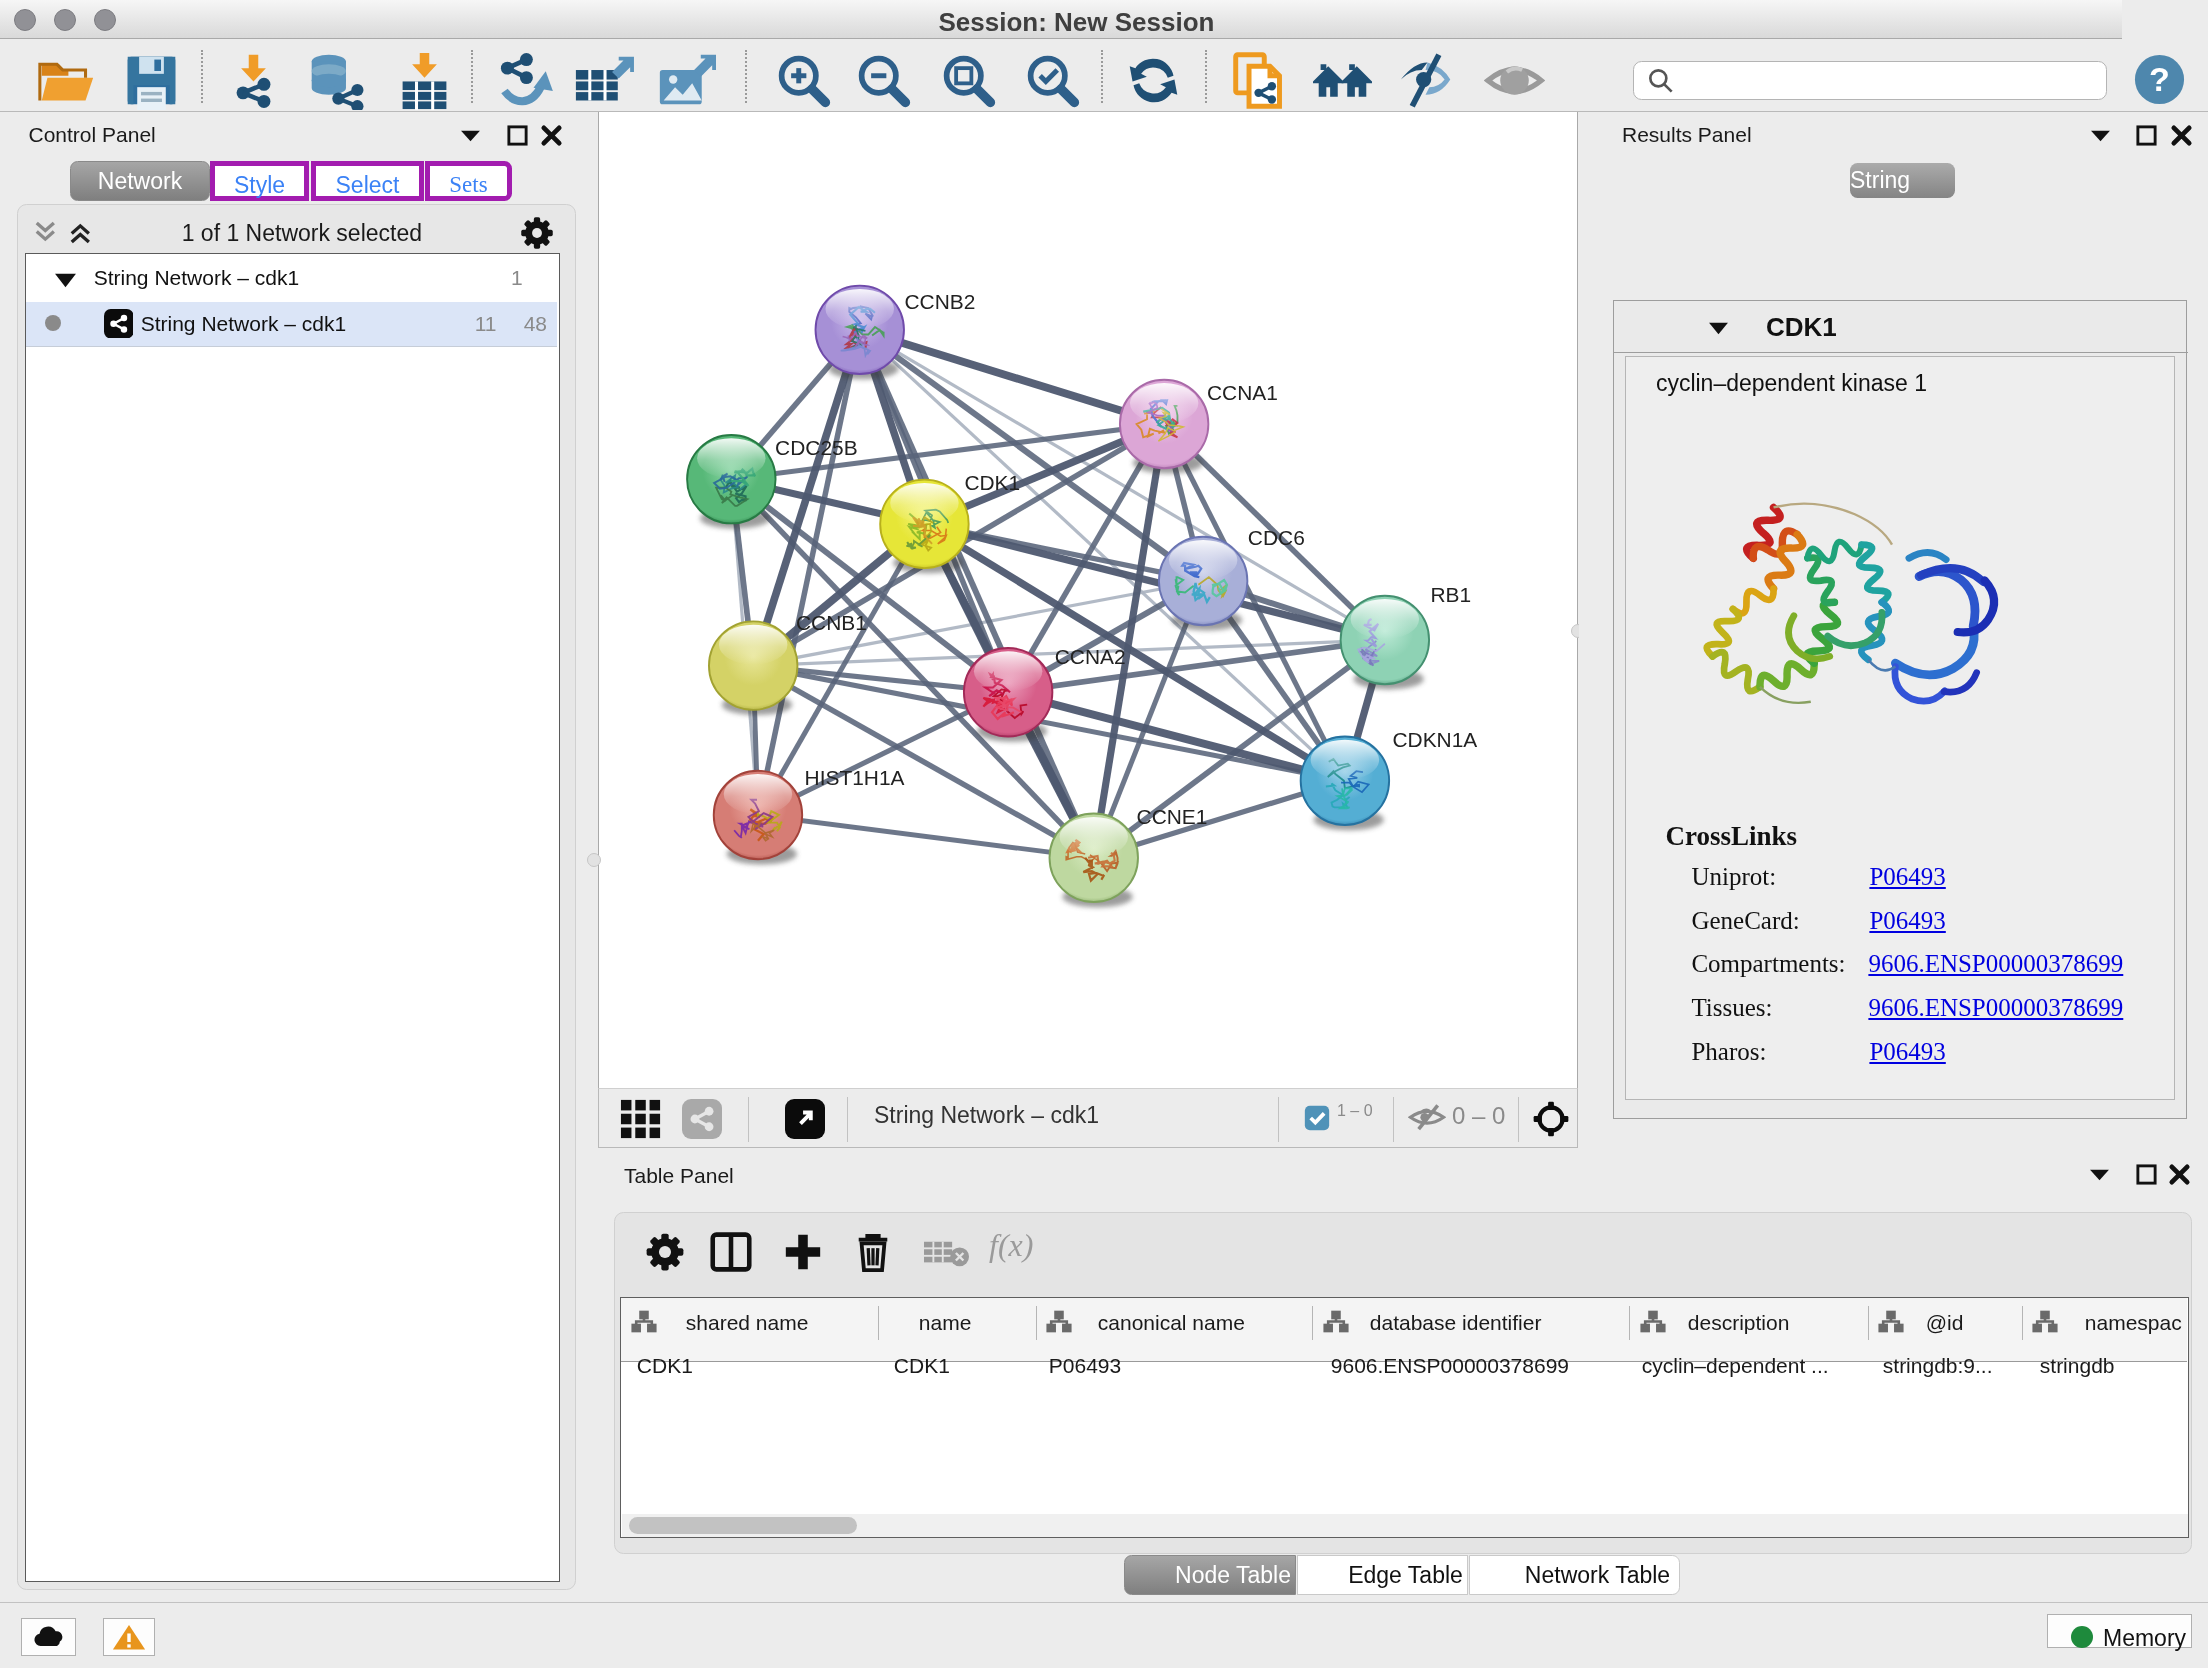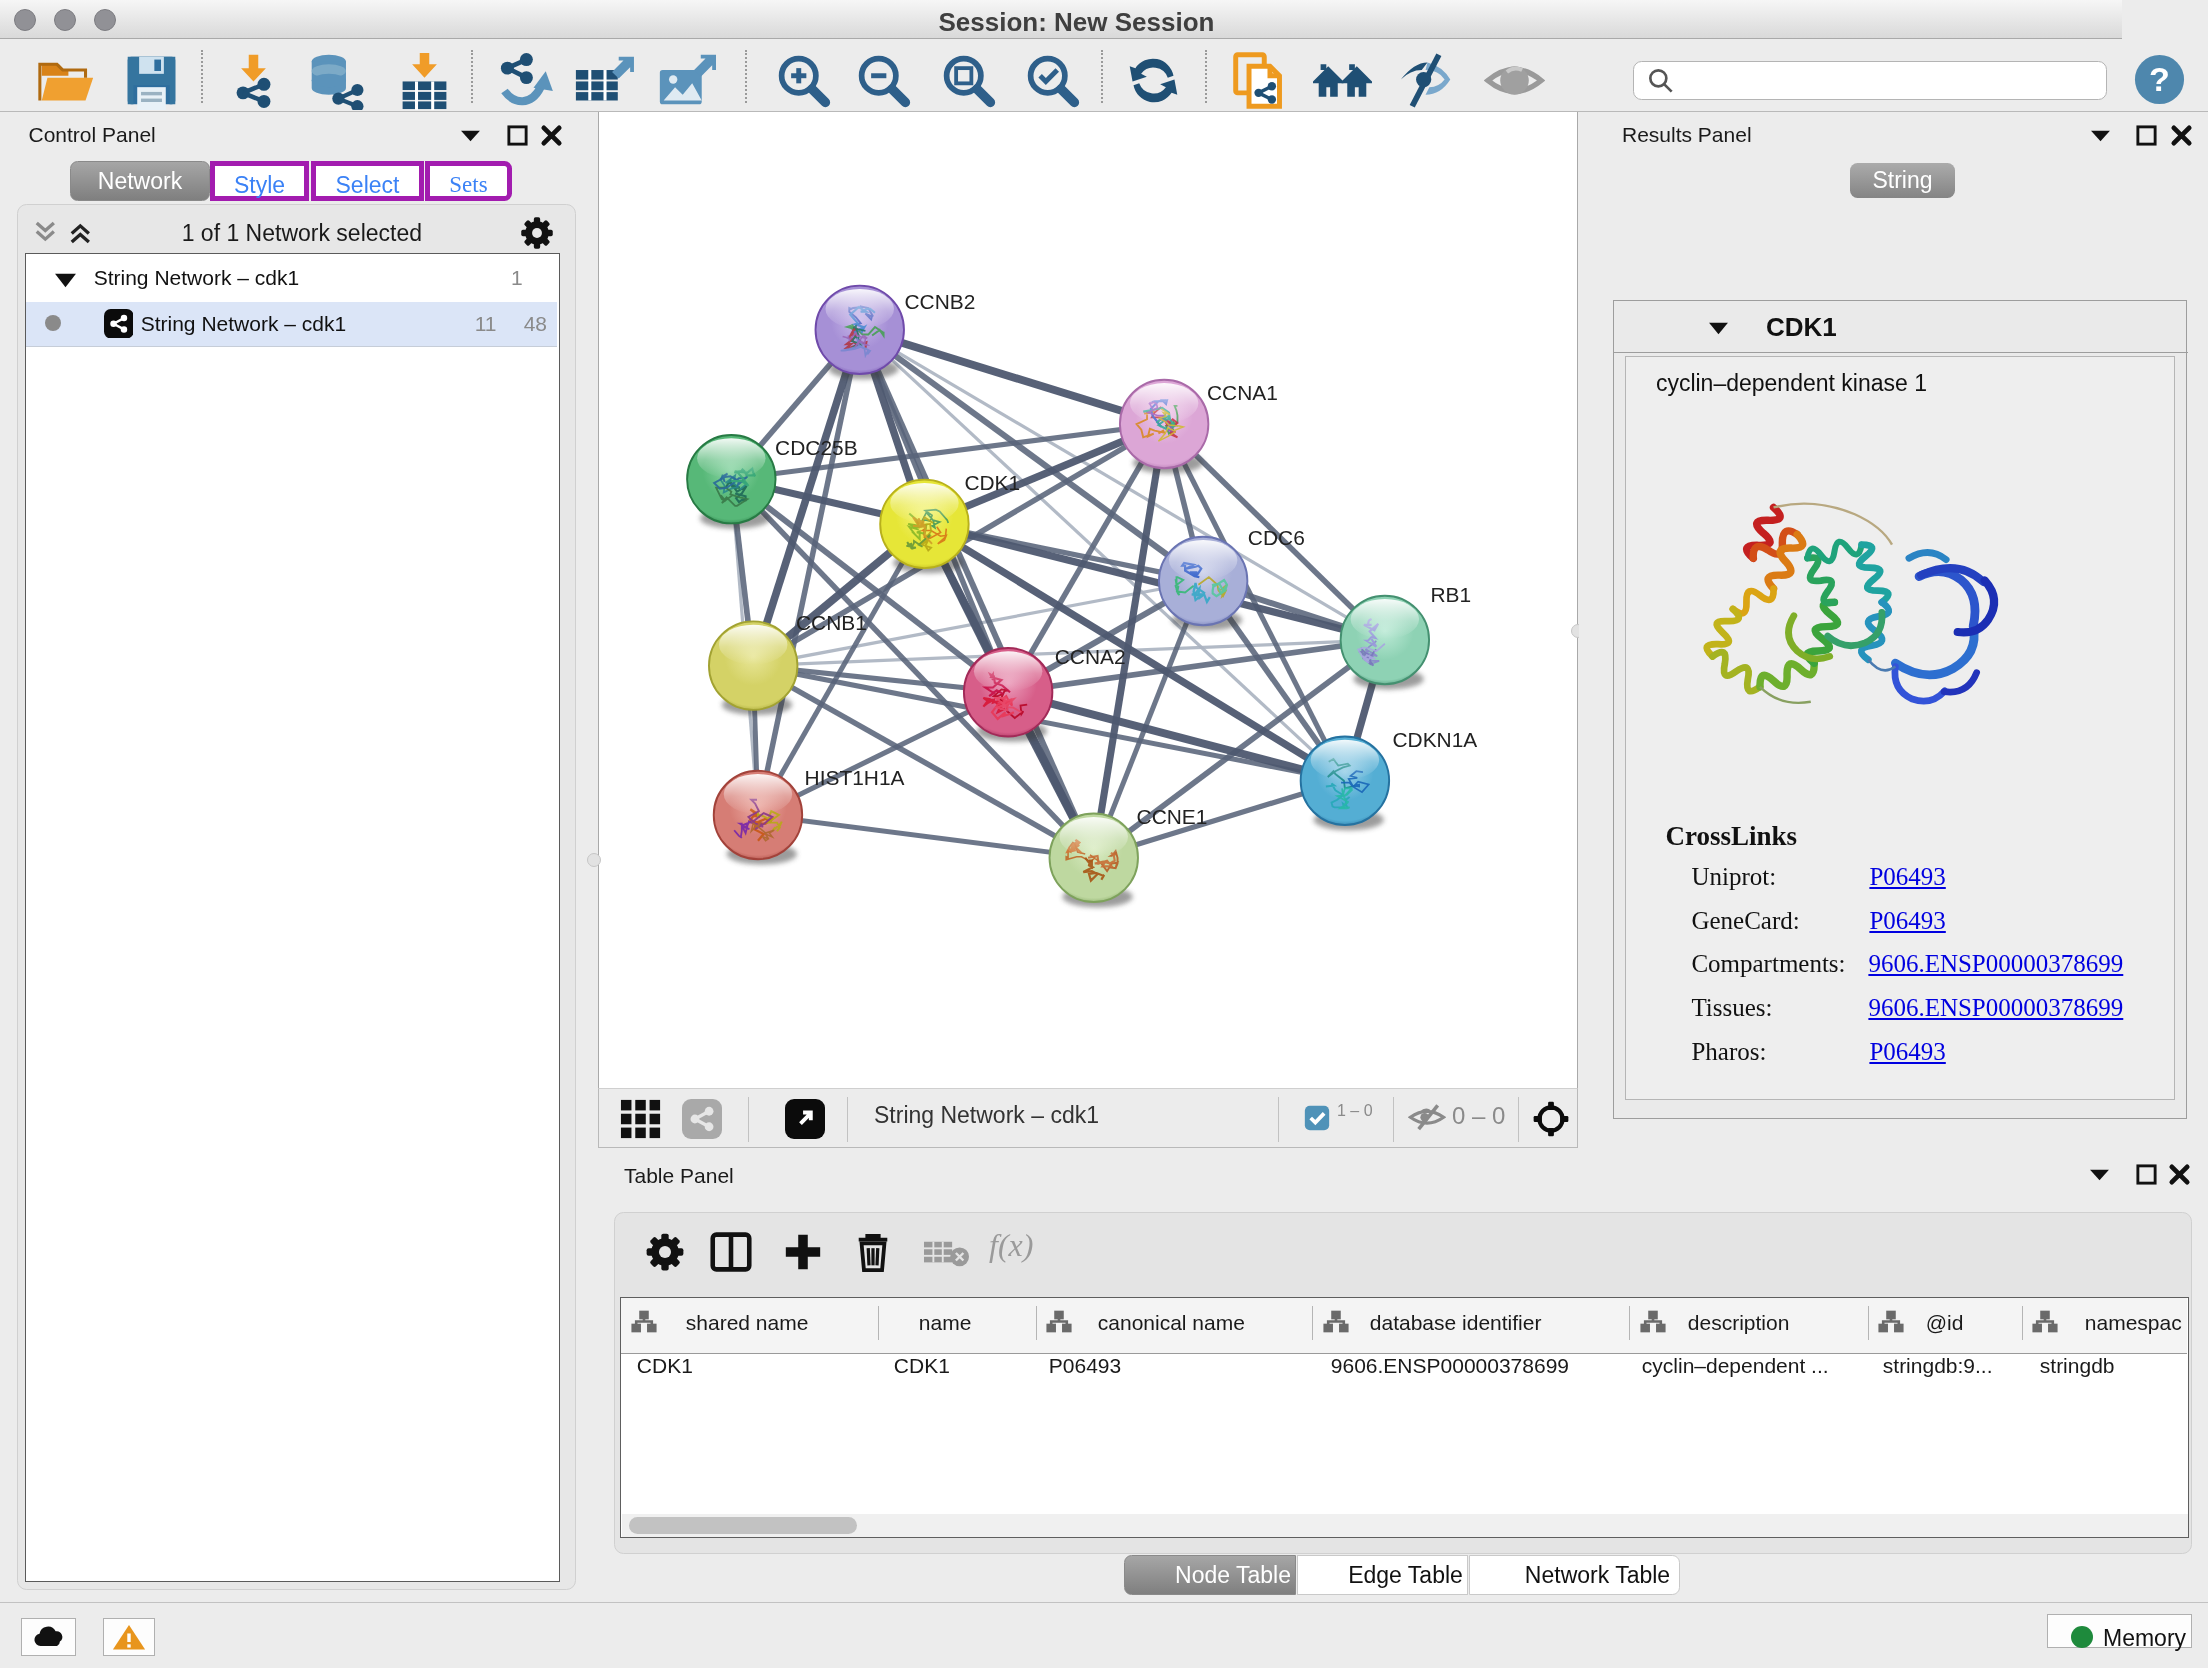--- a/index.html
+++ b/index.html
@@ -42,39 +42,39 @@
 #canvas { position:absolute; left:598px; top:112px; width:980px; height:976px; background:#ffffff;
   border-left:1px solid #a9a9a9; border-right:1px solid #a9a9a9; }
 #canvbar { position:absolute; left:598px; top:1088px; width:980px; height:60px; background:#ececec;
   border:1px solid #b9b9b9; border-top:1px solid #cfcfcf; }
 .cbsep { position:absolute; top:7.6px; height:45px; width:1px; background:#c2c2c2; }
 
 
 #rpanel { position:absolute; left:1579px; top:112px; width:630px; height:1014px; background:#ececec; }
 #rpanel .ptitle { position:absolute; left:43px; top:10.5px; font-size:21px; color:#1a1a1a; }
 #stringtab { position:absolute; left:271px; top:51px; width:105px; height:35px; border-radius:7.6px; z-index:3;
-  background:linear-gradient(#ababab,#848484); color:#fff; font-size:23px; text-align:center; line-height:34px; }
+  background:linear-gradient(#ababab,#848484); color:#fff; font-size:23px; text-align:left; line-height:34px; }
 #rtop { position:absolute; left:34px; top:74px; width:574px; height:114px; border:1.4px solid #a9a9a9; background:#eaeaea; }
 #rtopinner { position:absolute; left:5.7px; top:30px; width:560px; height:81px; border:1.4px solid #b4b4b4; background:#eaeaea; }
 .rbtn { position:absolute; top:51px; height:42px; background:#fff; border:1.4px solid #bdbdbd; border-radius:8.6px;
   font-size:23px; color:#111; text-align:center; line-height:40px; box-shadow:0 1px 1.9px rgba(0,0,0,0.18); }
 #rmain { position:absolute; left:34px; top:188px; width:574px; height:819px; border:1.4px solid #9d9d9d; background:#eaeaea; }
 #rhead { position:absolute; left:0px; top:0px; width:574px; height:52px; border-bottom:1.9px solid #9d9d9d; }
 #rinner { position:absolute; left:11.4px; top:55px; width:550px; height:744px; border:1px solid #b5b5b5; background:#eeeeee; }
 .serif { font-family:"Liberation Serif", serif; }
 .xlrow { position:absolute; font-size:25px; color:#111; }
 .xlink { color:#0000e0; text-decoration:underline; }
 
 
 #tpanel { position:absolute; left:594px; top:1149px; width:1614px; height:453px; background:#ececec; }
 #tpanel .ptitle { position:absolute; left:30px; top:15px; font-size:21px; color:#1a1a1a; }
 #tbody { position:absolute; left:20px; top:63px; width:1578px; height:342px; background:#e4e4e4;
   border:1px solid #d0d0d0; border-radius:9.5px; }
 #ttable { position:absolute; left:4.8px; top:84px; width:1569px; height:241px; background:#ffffff; border:1.9px solid #5e5e5e; }
-#thead { position:absolute; left:0; top:0; width:1566px; height:56px; background:#f4f4f4; border-bottom:1px solid #9a9a9a; }
+#thead { position:absolute; left:0; top:0; width:1566px; height:64px; background:#f4f4f4; border-bottom:1px solid #9a9a9a; }
 .th { position:absolute; top:0; height:48px; font-size:21px; color:#1a1a1a; }
 .thsep { position:absolute; top:7.6px; height:34px; width:1.4px; background:#b5b5b5; }
 .td { position:absolute; top:56px; font-size:21px; color:#1a1a1a; }
 #hscroll { position:absolute; left:1px; top:216px; width:1566px; height:23px; background:#f0f0f0; }
 #hthumb { position:absolute; left:7.6px; top:2.9px; width:228px; height:17px; background:#c2c2c2; border-radius:8.6px; }
 #ttabs { position:absolute; left:530px; top:406px; height:40px; }
 .ttab { position:absolute; top:0; height:40px; text-align:center; font-size:23px; line-height:38px; color:#111;
   background:#ffffff; border:1px solid #c9c9c9;padding-left:46px; }
 
 

